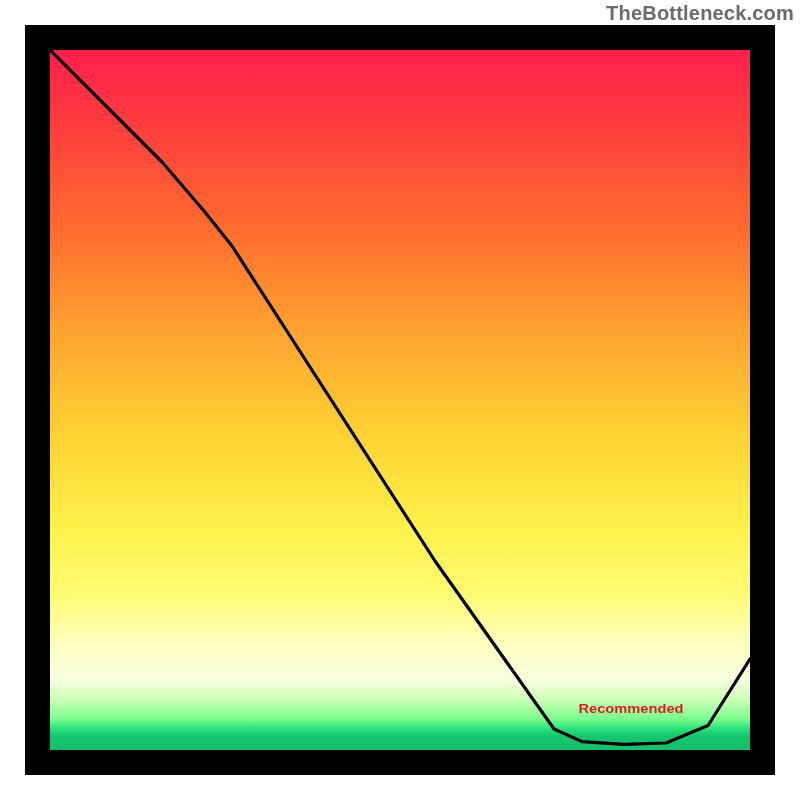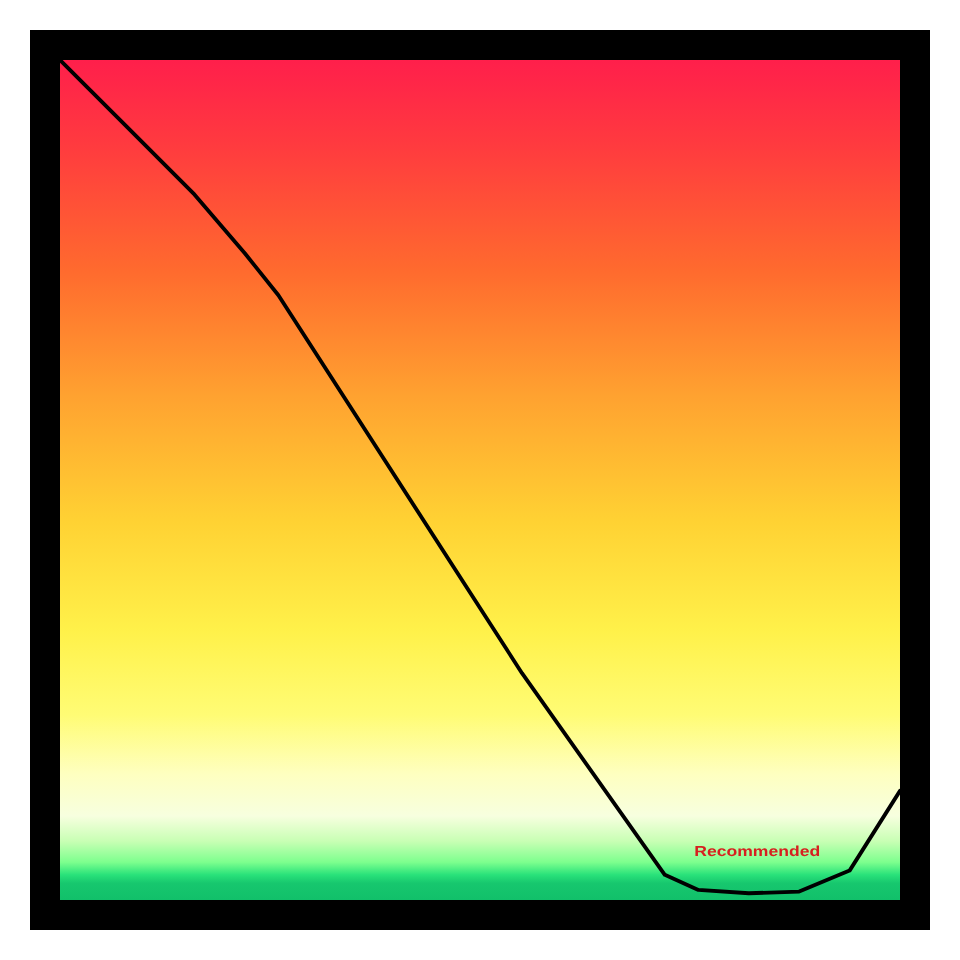--- a/index.html
+++ b/index.html
@@ -82,20 +82,21 @@
     fill: #d6201f;
     dominant-baseline: middle;
     text-anchor: middle;
   }
 </style>
 </head>
 <body>
 
 <div class="stage">
 
+  <div class="watermark">TheBottleneck.com</div>
 
   <div class="gradient"></div>
 
   <svg class="plot" viewBox="0 0 700 700" preserveAspectRatio="none">
     <path id="curve-path" class="line" d="M0.0 0.0 L56.0 56.0 L112.0 112.0 L154.0 161.0 L182.0 196.0 L385.0 511.0 L504.0 679.0 L532.0 691.6 L574.0 694.4 L616.0 693.0 L658.0 675.5 L700.0 609.0"></path>
     <text id="anno-text" class="anno" font-size="12" textLength="105" lengthAdjust="spacingAndGlyphs" x="581.0" y="660.1">Recommended</text>
   </svg>
 
   <div class="frame"></div>
 

